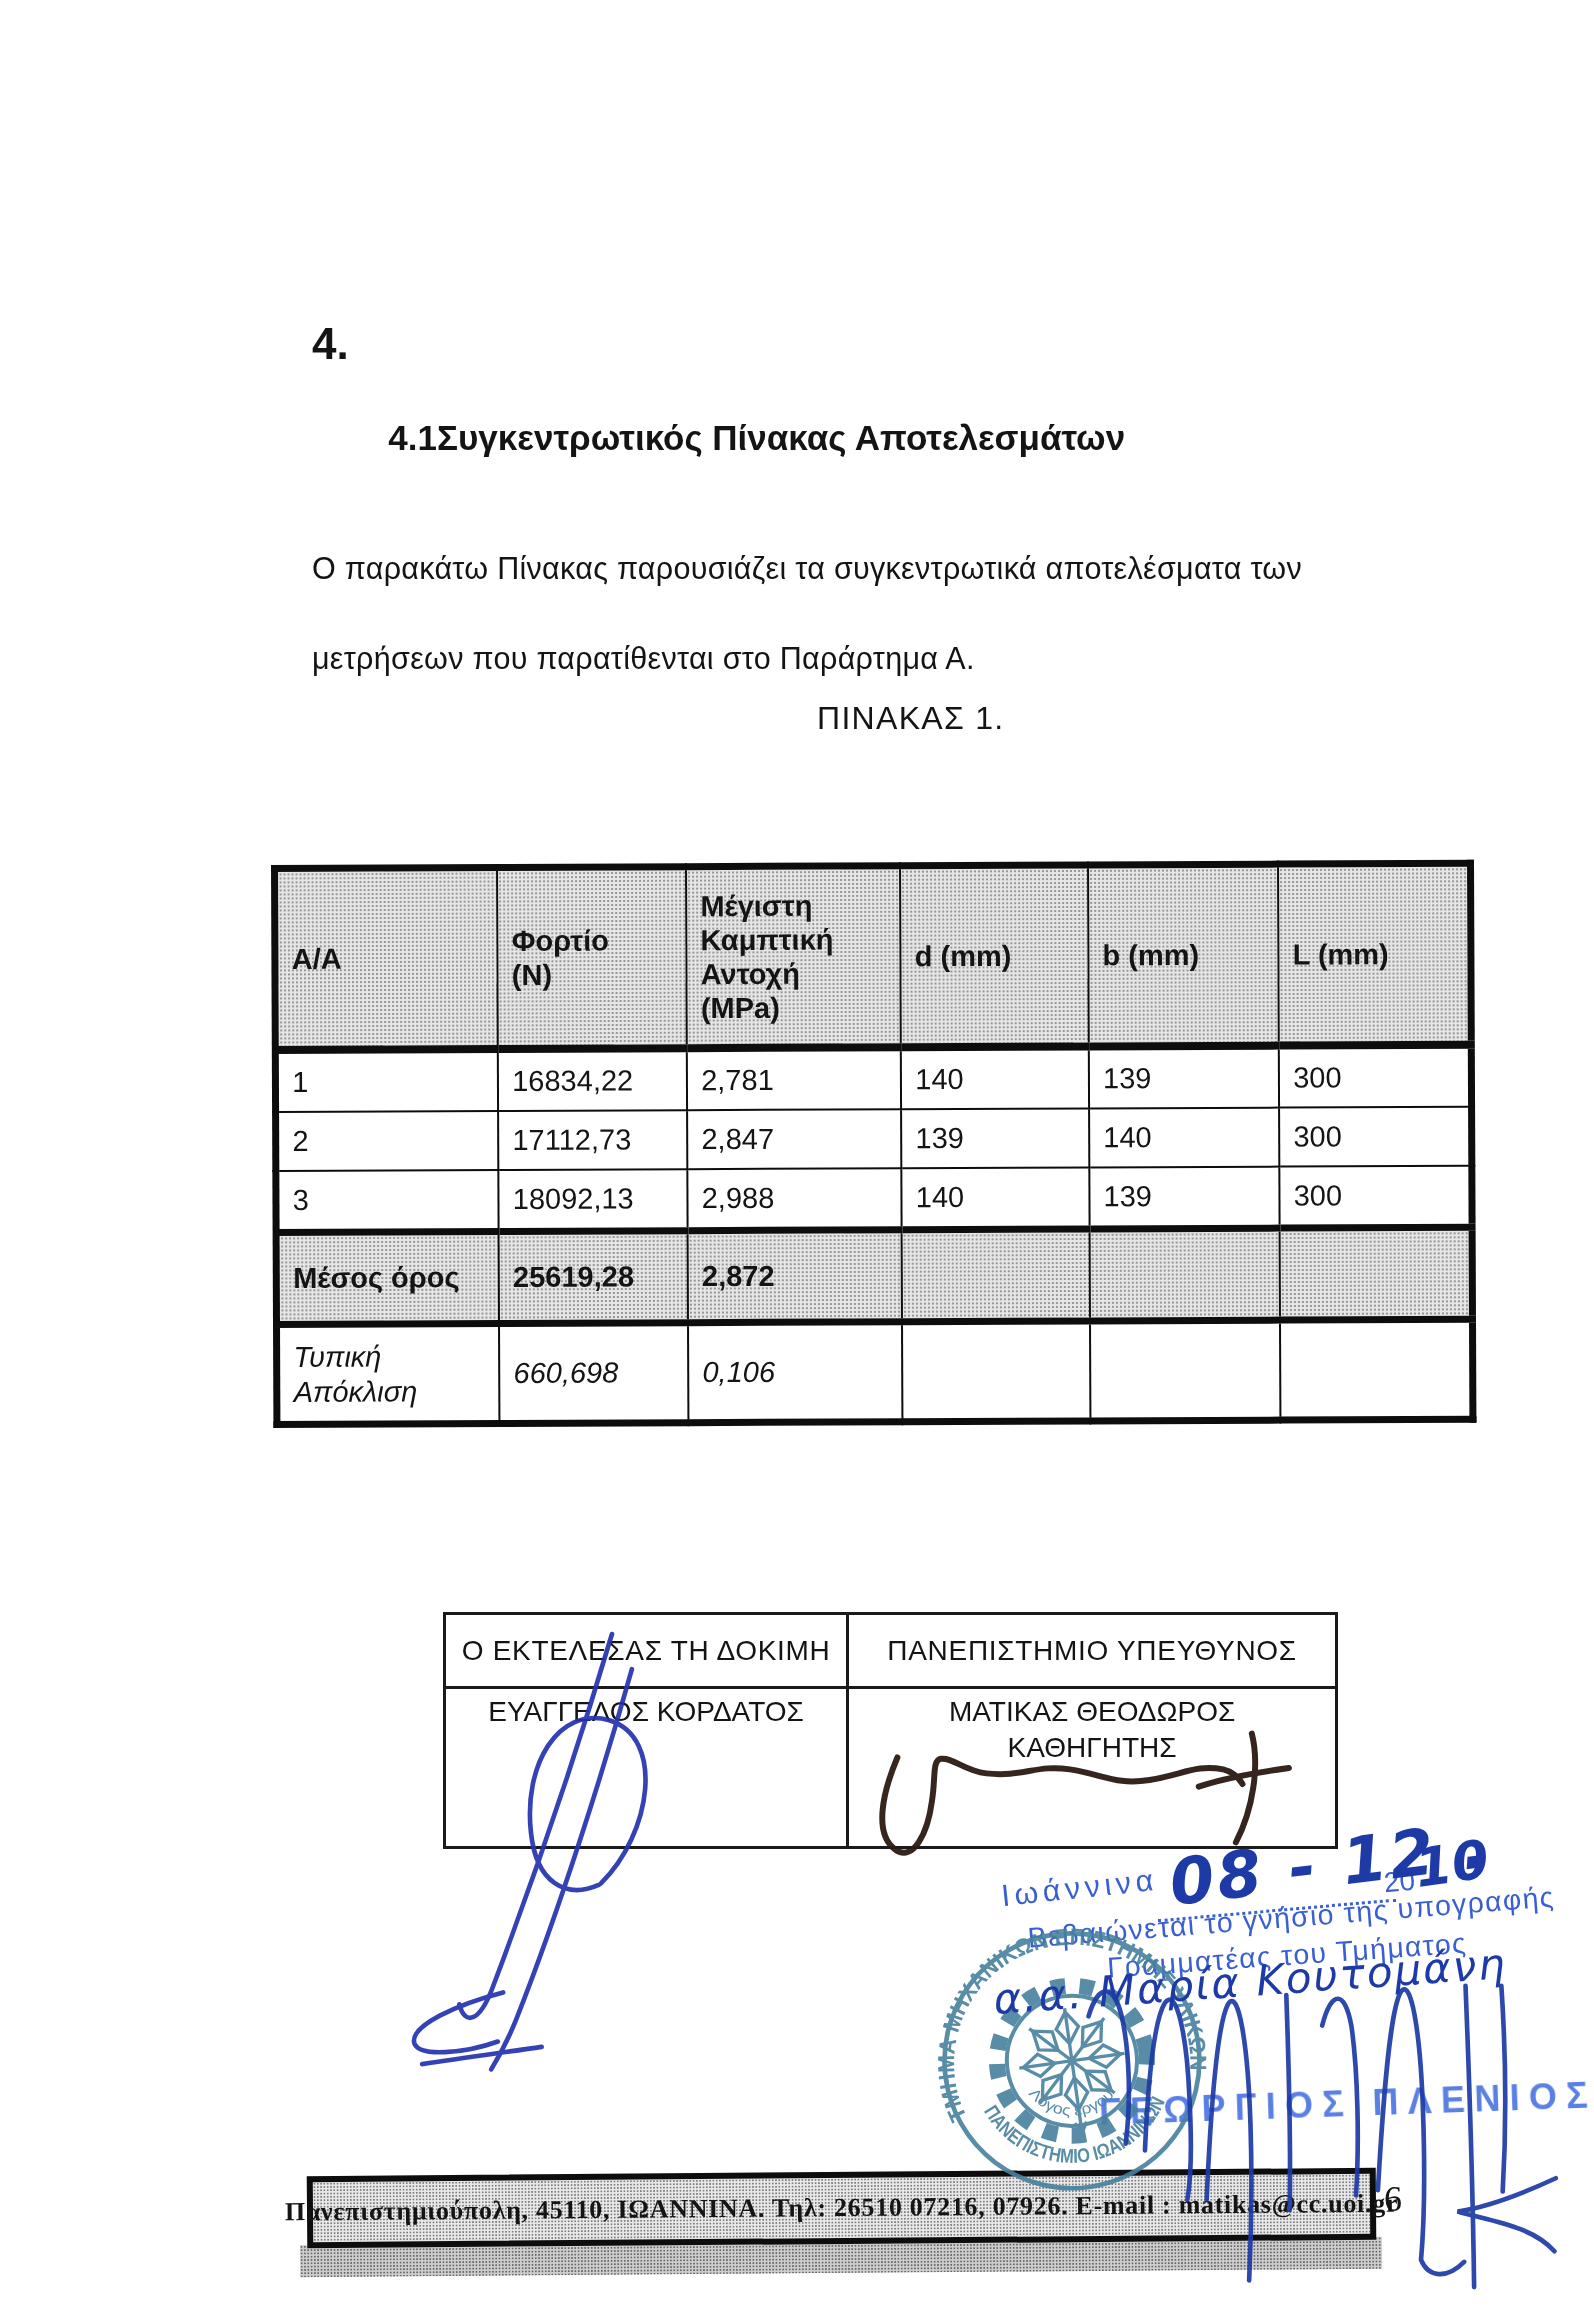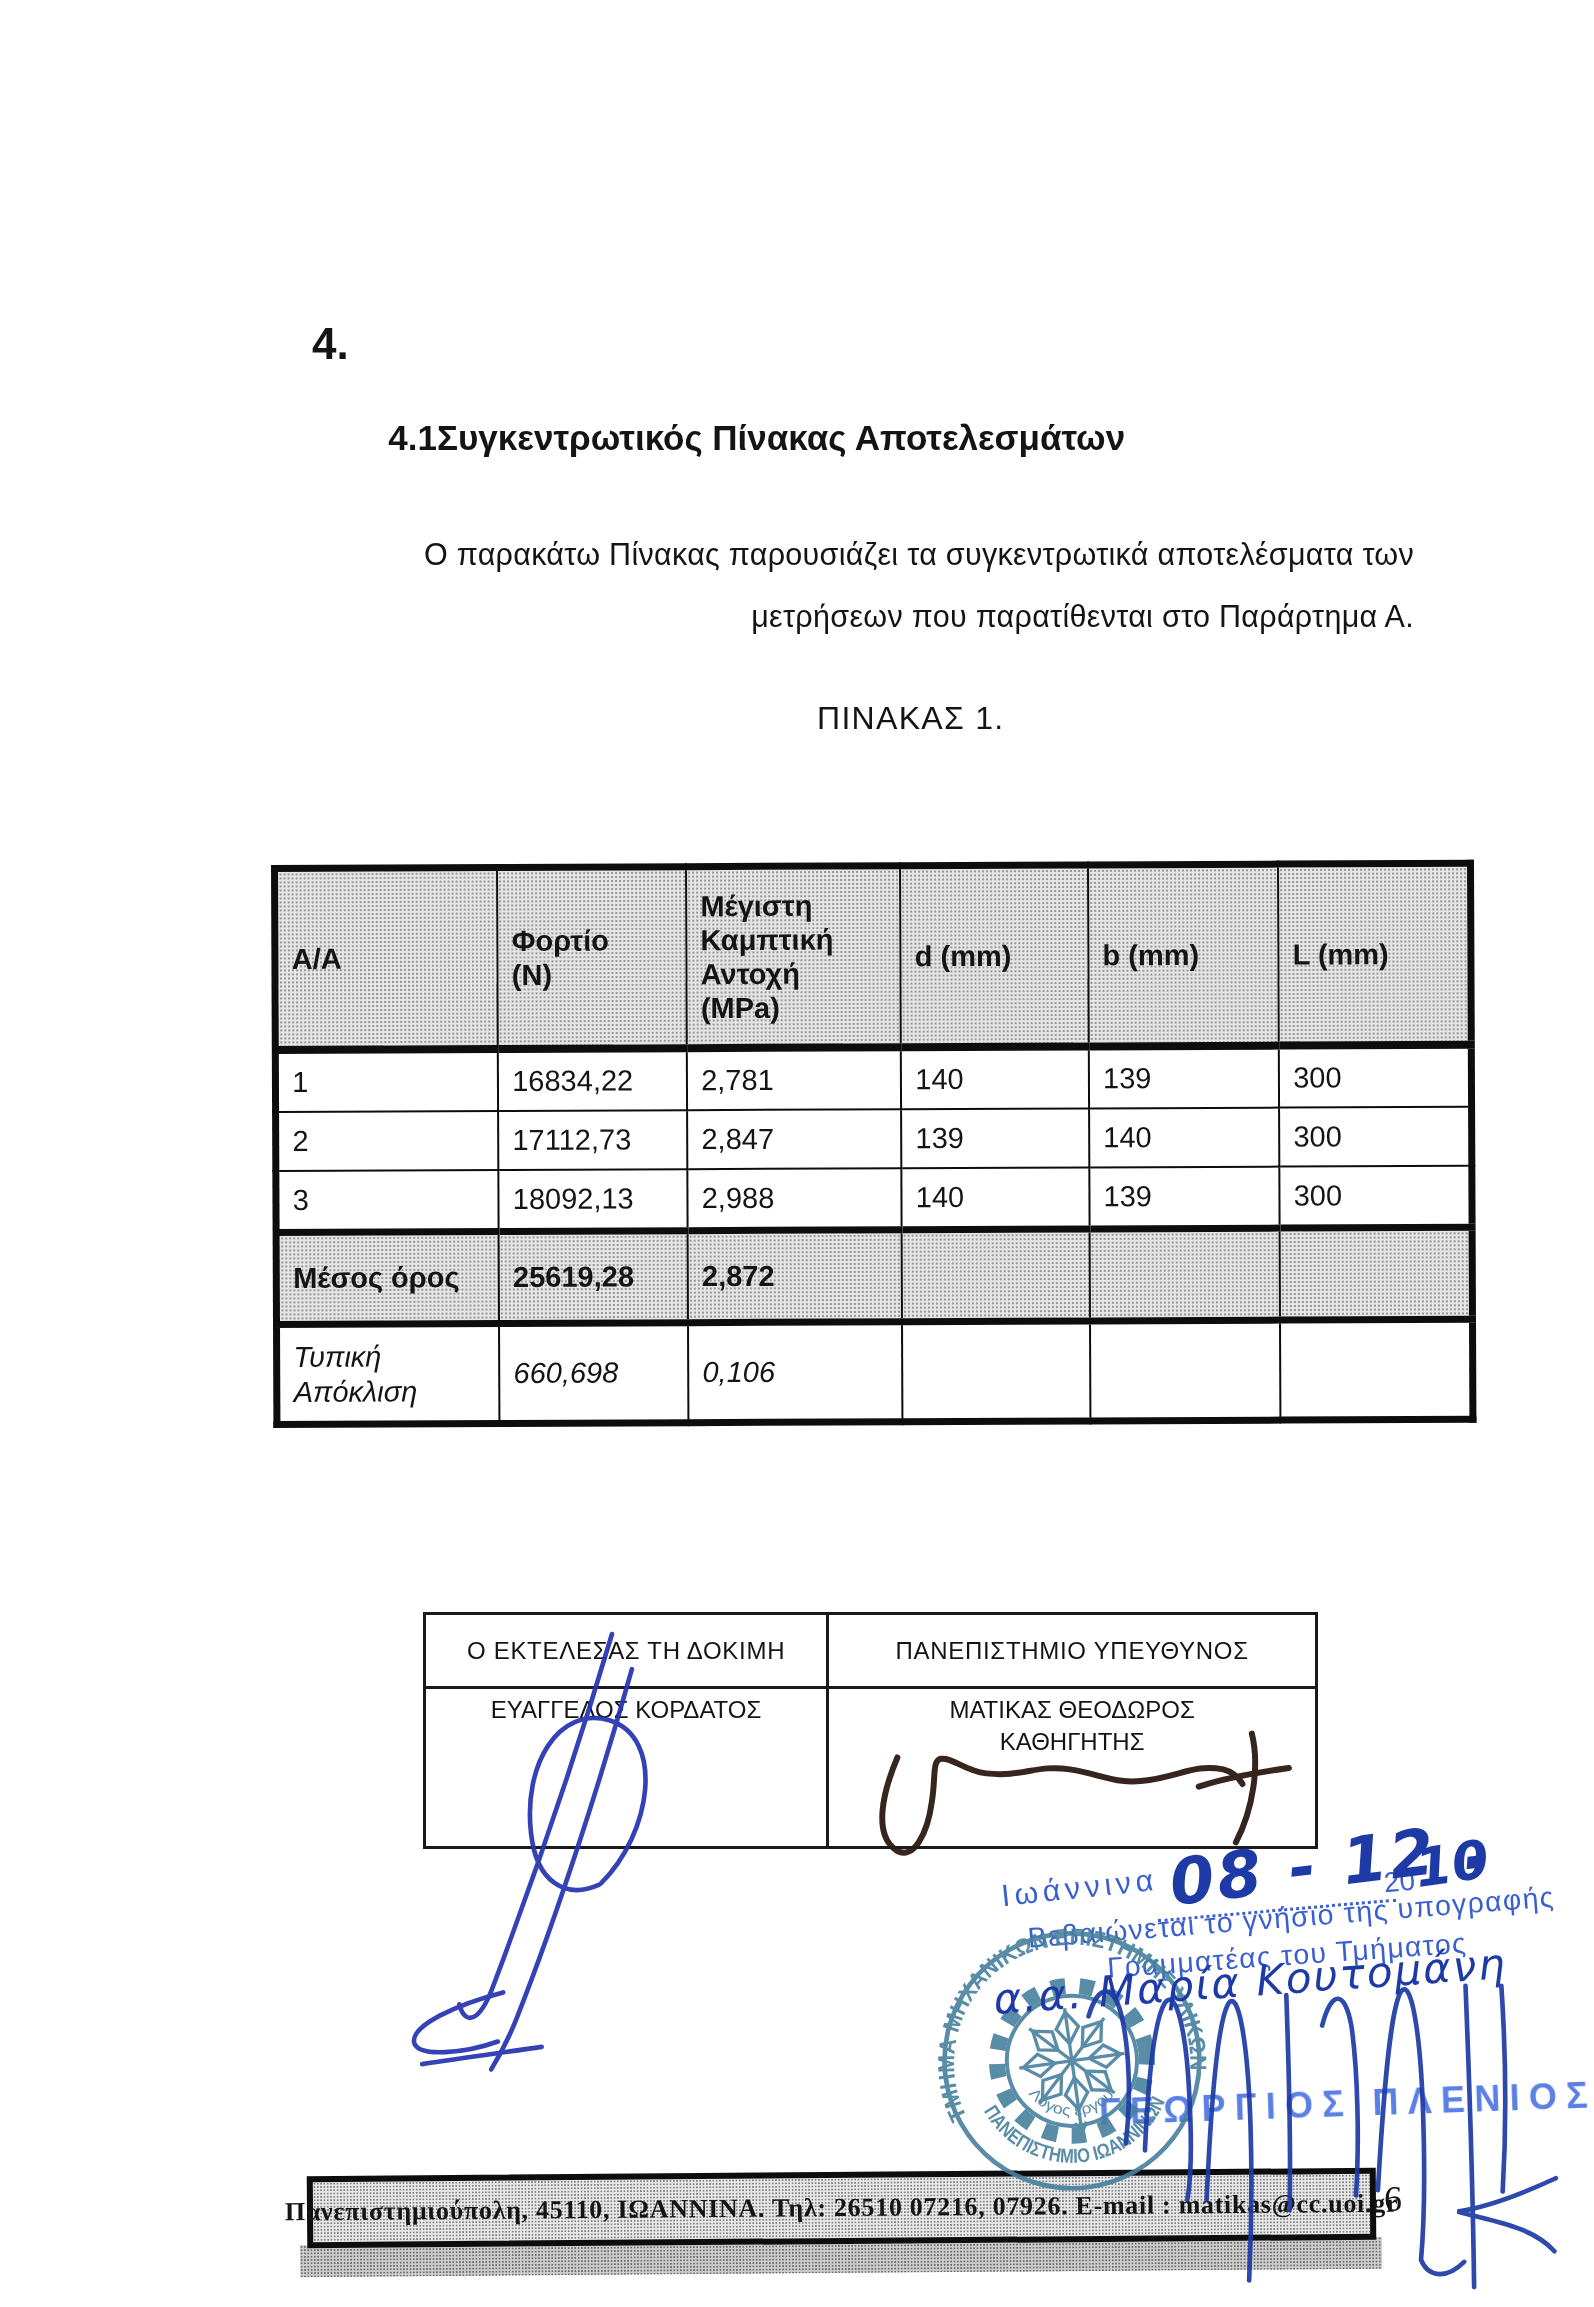--- a/index.html
+++ b/index.html
@@ -6,42 +6,42 @@
   .page{
     position:relative; width:1595px; height:2307px; background:#ffffff;
     font-family:"Liberation Sans", sans-serif; color:#141414; overflow:hidden;
   }
   .abs{position:absolute;}
   
   .h1row{left:312px; top:319px; font-size:44px; font-weight:700; display:flex; letter-spacing:0;}
   .h1row .num{width:125px;}
   .h2row{left:307px; top:418px; font-size:35px; font-weight:700; display:flex;}
   .h2row .num{width:130px;text-align:right;}
-  .para{left:312px; top:492px; width:1102px; font-size:30.5px; line-height:62px; letter-spacing:0.3px;text-align:right;}
+  .para{left:312px; top:492px; width:1102px; font-size:30.5px; line-height:90px; letter-spacing:0.3px;}
   .tbl-caption{left:817px; top:700px; font-size:32px; letter-spacing:1.3px;}
   
   .ht{background-color:#e6e6e6;
       background-image:radial-gradient(#949494 0.7px, rgba(0,0,0,0) 1px);
       background-size:4px 4px;}
   
   .results-wrap{left:271px; top:865px; width:1203px; transform:rotate(-0.25deg); transform-origin:left top;}
   table.results{border-collapse:collapse; width:100%; table-layout:fixed;
       border:7.3px solid #0d0d0d; font-size:29px;}
   table.results th, table.results td{
       border:2.7px solid #0d0d0d; vertical-align:middle; text-align:left;
       padding:4px 6.6px 4px 13.3px; white-space:pre-line; overflow:hidden;}
   table.results th{font-weight:700; height:166px; border-bottom:8px solid #0d0d0d; line-height:1.18;}
   table.results td{height:49px;}
   tr.mean-row td{border-top:7.3px solid #0d0d0d; border-bottom:7.3px solid #0d0d0d;
       font-weight:700; height:77px;}
   tr.std-row td{font-style:italic; height:85px; line-height:1.2;}
   
   .sig-wrap{left:423px; top:1612px; width:895px;}
   table.sig{border-collapse:collapse; width:100%; table-layout:fixed;
-      border:3.3px solid #1a1a1a; font-size:24px;}
+      border:3.3px solid #1a1a1a; font-size:28px;margin-left:20px;}
   table.sig th, table.sig td{border:3.3px solid #1a1a1a; text-align:center;}
   table.sig th{height:69px; font-weight:400; letter-spacing:0.7px;}
   table.sig td{height:149px; vertical-align:top; padding-top:6.6px;}
   .role-line{margin-top:4px;}
   
   .stamp{color:#3a5fd2; z-index:3;}
   .hw{color:#1d3aa6; font-family:"DejaVu Sans", sans-serif; font-style:italic; z-index:5;}
   .city{left:1001px; top:1870px; font-size:30.5px; letter-spacing:4.6px; transform:rotate(-6deg);}
   .dotline{left:1156px; top:1882px; width:239px; height:26.5px;
       border-bottom:3.3px dotted #3a5fd2; transform:rotate(-5deg); z-index:3;}

